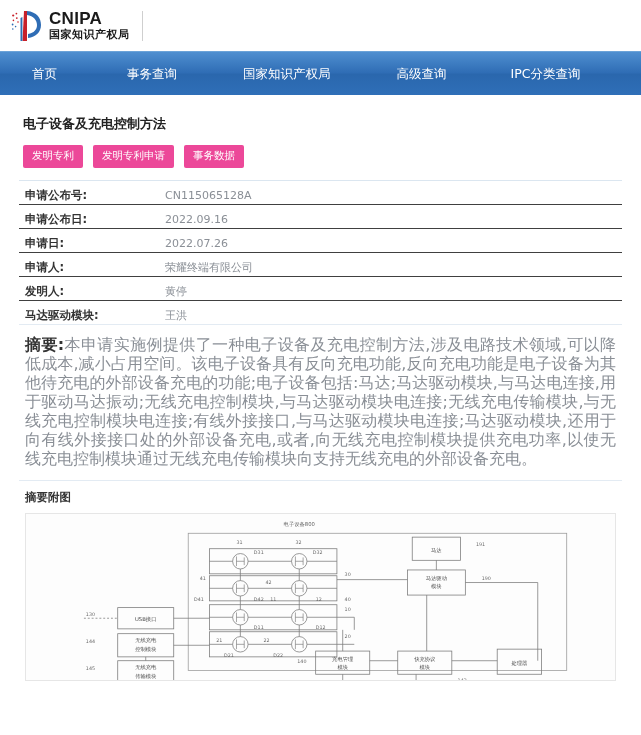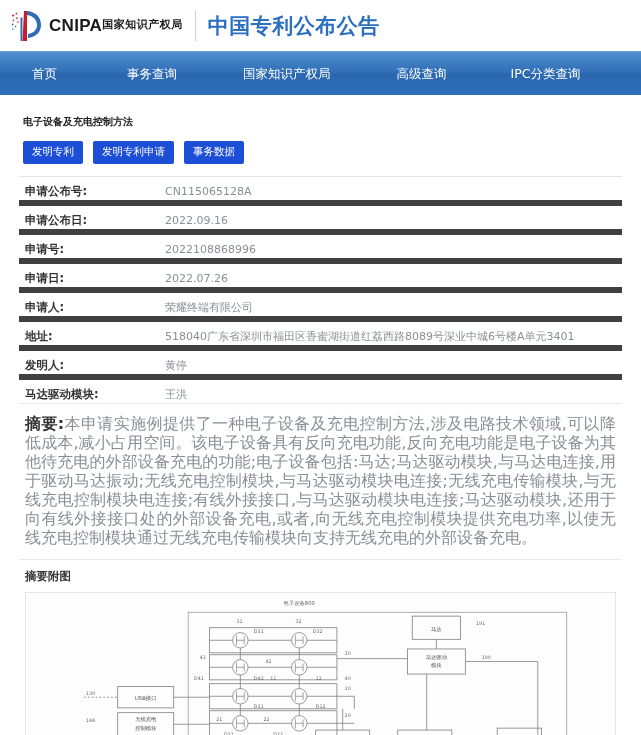--- a/index.html
+++ b/index.html
@@ -16,21 +16,21 @@
   .header {
     height: 51px;
     background: #ffffff;
     display: flex;
     align-items: center;
     padding-left: 10px;
     border-bottom: none;
   }
   .logo-wrap { display: flex; align-items: center; height: 38px; }
   .logo-mark { width: 36px; height: 34px; position: relative; flex: 0 0 auto; }
-  .logo-text { margin-left: 3px; display: flex; flex-direction: row; justify-content: center; }
+  .logo-text { margin-left: 3px; display: flex; flex-direction: column; justify-content: center; }
   .logo-cnipa {
     font-family: "Liberation Sans", sans-serif;
     font-weight: bold; font-size: 17px; letter-spacing: 0.3px;
     color: #1a1a1a; line-height: 17px;
   }
   .logo-cn {
     font-family: "DejaVu Sans", sans-serif;
     font-weight: bold; font-size: 11px; color: #1a1a1a;
     line-height: 13px; letter-spacing: 0.5px; margin-top: 1px;
   }
@@ -68,38 +68,38 @@
 
   
   .card {
     background: #ffffff;
     margin: 0 9px 0 9px;
     padding: 0;
   }
   .card-inner { padding: 20px 10px 0 10px; }
   .doc-title {
     font-family: "DejaVu Sans", sans-serif;
-    font-size: 10px; font-weight: bold; color: #222;
+    font-size: 13px; font-weight: bold; color: #222;
     margin: 0 0 12px 4px;
   }
   .badges { display: flex; gap: 10px; margin: 0 0 12px 4px; }
   .badge {
-    background: #1d4ed8;
+    background: #ec4899;
     color: #ffffff;
     font-family: "DejaVu Sans", sans-serif;
     font-size: 10.5px;
     padding: 4px 9px 5px 9px;
     border-radius: 2px;
     white-space: nowrap;
     cursor: pointer;
   }
 
   
   .info-table { width: 100%; border-collapse: collapse; margin-top: 4px; }
-  .info-table tr { border-top: 6px solid #404040; }
+  .info-table tr { border-top: 1px solid #404040; }
   .info-table tr:first-child { border-top: 1px solid #dbe6f0; }
   .info-table td {
     padding: 7px 4px 1px 6px;
     vertical-align: middle;
     font-family: "DejaVu Sans", sans-serif;
   }
   .info-label {
     width: 140px;
     font-size: 11.5px;
     font-weight: bold;
@@ -166,21 +166,20 @@
             <circle cx="2.8" cy="20.0" r="0.8"></circle>
           </g>
         </svg>
       </div>
       <div class="logo-text">
         <div class="logo-cnipa">CNIPA</div>
         <div class="logo-cn">国家知识产权局</div>
       </div>
     </div>
     <div class="logo-div"></div>
-    <div class="site-title">中国专利公布公告</div>
   </div>
 
   <div class="nav">
     <div class="nav-item n0">首页</div>
     <div class="nav-item n1">事务查询</div>
     <div class="nav-item n2">国家知识产权局</div>
     <div class="nav-item n3">高级查询</div>
     <div class="nav-item n4">IPC分类查询</div>
     <div class="nav-item n5">LOC分类查询</div>
   </div>
@@ -200,34 +199,26 @@
         <tbody>
             <tr>
           <td class="info-label">申请公布号:</td>
           <td class="info-value">CN115065128A</td>
         </tr>
         <tr>
           <td class="info-label">申请公布日:</td>
           <td class="info-value">2022.09.16</td>
         </tr>
         <tr>
-          <td class="info-label">申请号:</td>
-          <td class="info-value">2022108868996</td>
-        </tr>
-        <tr>
           <td class="info-label">申请日:</td>
           <td class="info-value">2022.07.26</td>
         </tr>
         <tr>
           <td class="info-label">申请人:</td>
           <td class="info-value">荣耀终端有限公司</td>
-        </tr>
-        <tr>
-          <td class="info-label">地址:</td>
-          <td class="info-value">518040广东省深圳市福田区香蜜湖街道红荔西路8089号深业中城6号楼A单元3401</td>
         </tr>
         <tr>
           <td class="info-label">发明人:</td>
           <td class="info-value">黄停</td>
         </tr>
         <tr>
           <td class="info-label">马达驱动模块:</td>
           <td class="info-value">王洪</td>
         </tr>
       </tbody>

